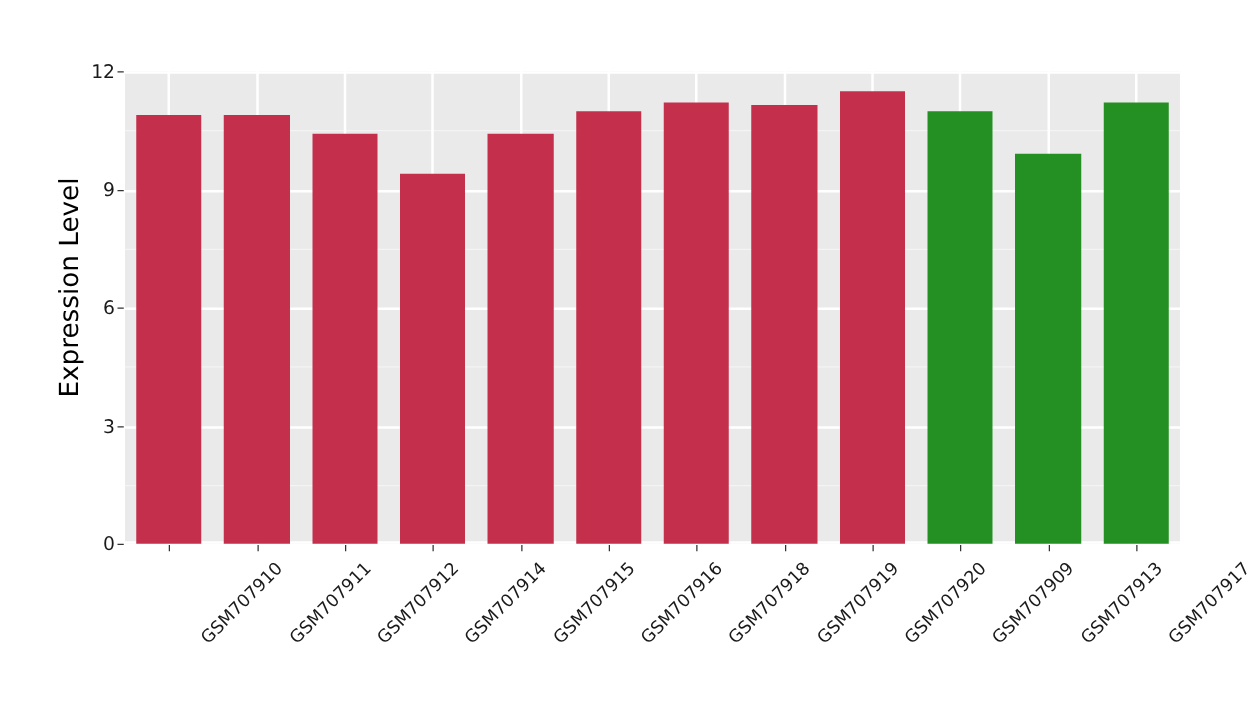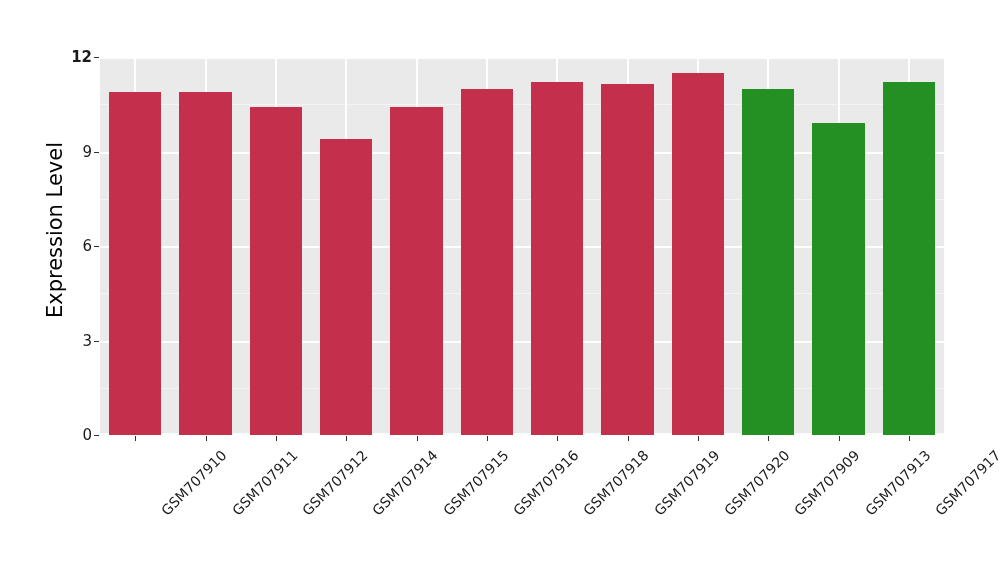--- a/index.html
+++ b/index.html
@@ -132,21 +132,21 @@
 
 <div id="chart-root">
 
   <div class="y-axis-title">Expression Level</div>
 
   <div class="y-axis-ticks">
       <div class="y-tick" style="top: 427px; width: 32px;">0</div>
       <div class="y-tick" style="top: 332.5px; width: 32px;">3</div>
       <div class="y-tick" style="top: 238px; width: 32px;">6</div>
       <div class="y-tick" style="top: 143.5px; width: 32px;">9</div>
-      <div class="y-tick" style="top: 49px; width: 32px; font-weight: bold;">12</div>
+      <div class="y-tick" style="top: 49px; width: 32px;">12</div>
     </div>
 
   <div class="panel">
     <div class="gridlines-minor">
         <div class="gridline-minor" style="top: 330.75px;"></div>
         <div class="gridline-minor" style="top: 236.25px;"></div>
         <div class="gridline-minor" style="top: 141.75px;"></div>
         <div class="gridline-minor" style="top: 47.25px;"></div>
       </div>
     <div class="gridlines-major">

